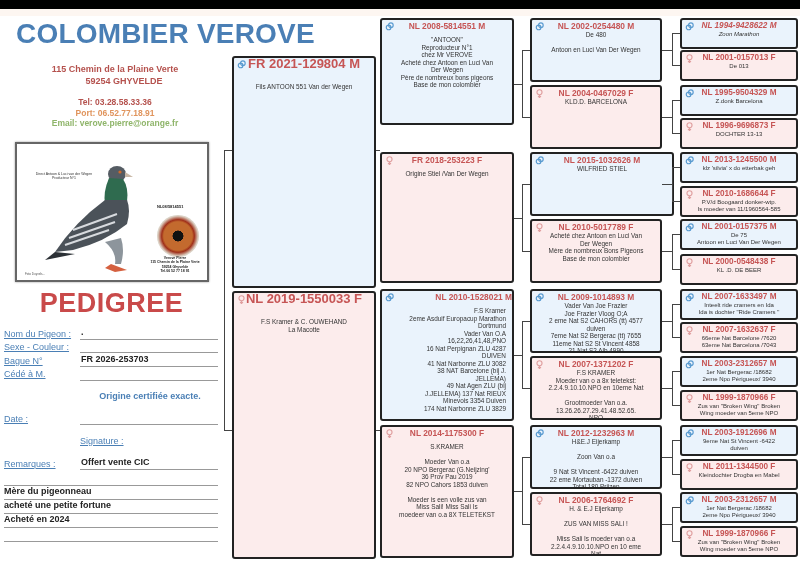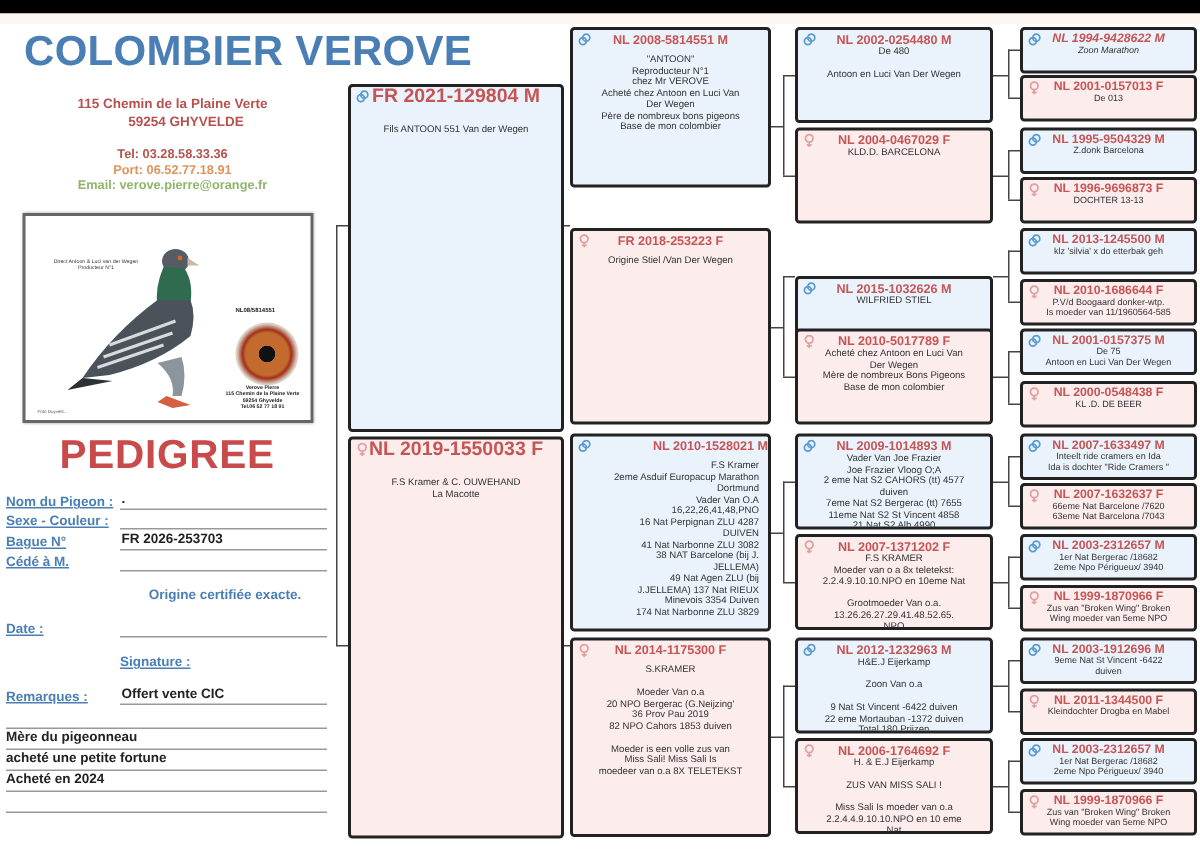--- a/index.html
+++ b/index.html
@@ -21,21 +21,21 @@
   .photo { position: absolute; left: 15px; top: 142px; width: 194px; height: 140px; border: 2px solid #666; background: #fff; box-shadow: 0 0 2px #999; overflow: hidden; }
   .photo .cap1 { position: absolute; left: 12px; top: 28px; width: 70px; font-size: 3.5px; text-align: center; color: #333; }
   .photo .ringno { position: absolute; left: 140px; top: 60px; font-size: 4px; font-weight: bold; color: #222; }
   .photo .eye { position: absolute; left: 140px; top: 71px; width: 42px; height: 42px; border-radius: 50%; background: radial-gradient(circle, #111 0 18%, #c36a2e 19% 48%, #a0301a 55%, #dcd3c6 68%, #9b8f85 100%); }
   .photo .cap2 { position: absolute; left: 122px; top: 112px; width: 72px; font-size: 3.5px; font-weight: bold; text-align: center; color: #222; line-height: 4.4px; }
   .photo .cap3 { position: absolute; left: 8px; top: 128px; font-size: 3px; color: #555; }
   .photo svg { position: absolute; left: 28px; top: 8px; }
 
   .pedigree-title { position: absolute; left: 0; top: 288px; width: 223px; text-align: center; font-size: 27px; font-weight: bold; color: #c94a4a; letter-spacing: 0.5px; }
 
-  .flabel { position: absolute; left: 4px; font-size: 9px; font-weight: bold; color: #4a7fb5; text-decoration: underline; }
+  .flabel { position: absolute; left: 4px; font-size: 9px; font-weight: normal; color: #4a7fb5; text-decoration: underline; }
   .fline { position: absolute; left: 80px; width: 138px; border-bottom: 1px solid #999; height: 13px; font-size: 9px; font-weight: bold; color: #222; padding-left: 1px; }
   .cert { position: absolute; left: 80px; width: 140px; text-align: center; top: 391px; font-size: 9px; font-weight: bold; color: #4a7fb5; }
   .rline { position: absolute; left: 4px; width: 214px; border-bottom: 1px solid #999; height: 14px; font-size: 9px; font-weight: bold; color: #222; }
 
   
   .cell { position: absolute; border: 2px solid #222; border-radius: 3px; text-align: center; overflow: hidden; color: #333; font-size: 6.4px; line-height: 7.5px; }
   .cell.m { background: #eaf3fc; }
   .cell.f { background: #fcecec; }
   .cell .ring { display: block; font-weight: bold; color: #c65555; font-size: 8.4px; line-height: 10px; margin-top: 1px; }
   .cell .ico { position: absolute; left: 3px; top: 2px; width: 9px; height: 9px; }
@@ -203,21 +203,21 @@
     </div>
     <div class="cell f g3" style="left: 530px; top: 85px; width: 132px; height: 64px;">
       <span class="ico"><svg viewBox="0 0 10 10" width="9" height="9">
           <circle cx="5" cy="3.6" r="2.8" fill="none" stroke="#e0a0a0" stroke-width="1.3"></circle>
           <line x1="5" y1="6.4" x2="5" y2="10" stroke="#e0a0a0" stroke-width="1.3"></line>
           <line x1="3.2" y1="8.4" x2="6.8" y2="8.4" stroke="#e0a0a0" stroke-width="1.3"></line>
         </svg></span>
       <span class="ring">NL 2004-0467029 F</span>
       <span class="desc">KLD.D. BARCELONA</span>
     </div>
-    <div class="cell m g3" style="left: 530px; top: 152px; width: 132px; height: 64px; margin-top: 32px;">
+    <div class="cell m g3" style="left: 530px; top: 152px; width: 144px; height: 64px;">
       <span class="ico"><svg viewBox="0 0 10 10" width="9" height="9">
           <circle cx="4" cy="6" r="2.6" fill="none" stroke="#5a9bd0" stroke-width="1.3"></circle>
           <circle cx="6.5" cy="3.5" r="2.6" fill="none" stroke="#5a9bd0" stroke-width="1.3"></circle>
         </svg></span>
       <span class="ring">NL 2015-1032626 M</span>
       <span class="desc">WILFRIED STIEL</span>
     </div>
     <div class="cell f g3" style="left: 530px; top: 219px; width: 132px; height: 64px;">
       <span class="ico"><svg viewBox="0 0 10 10" width="9" height="9">
           <circle cx="5" cy="3.6" r="2.8" fill="none" stroke="#e0a0a0" stroke-width="1.3"></circle>

